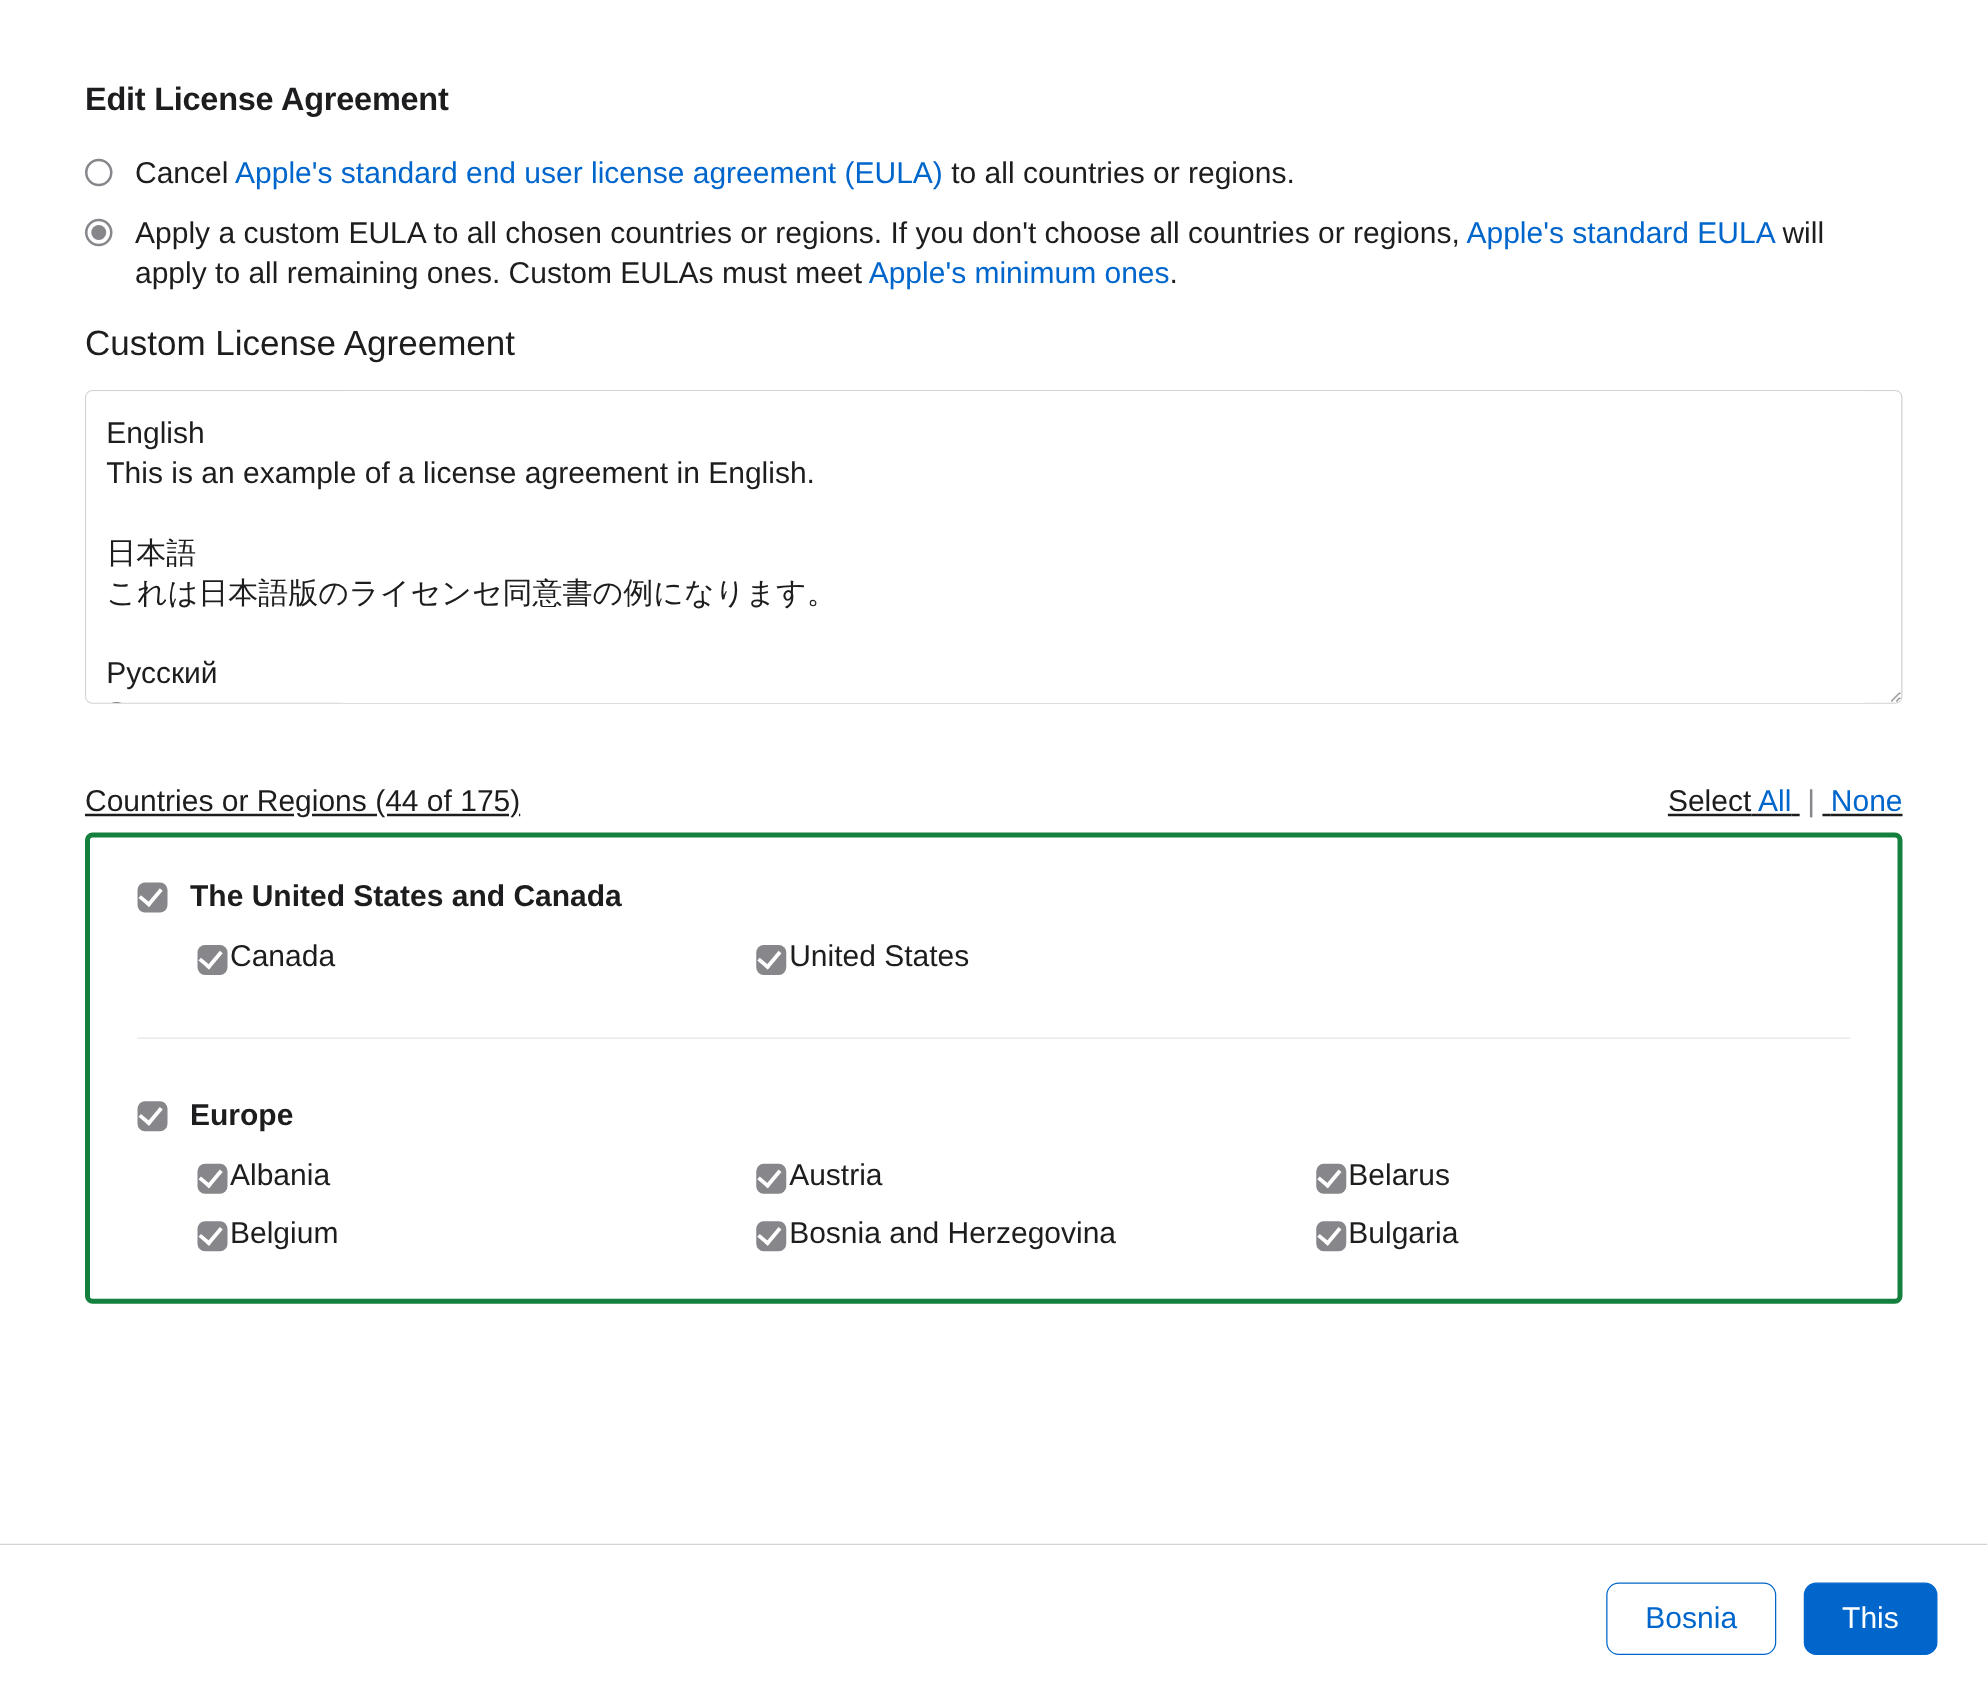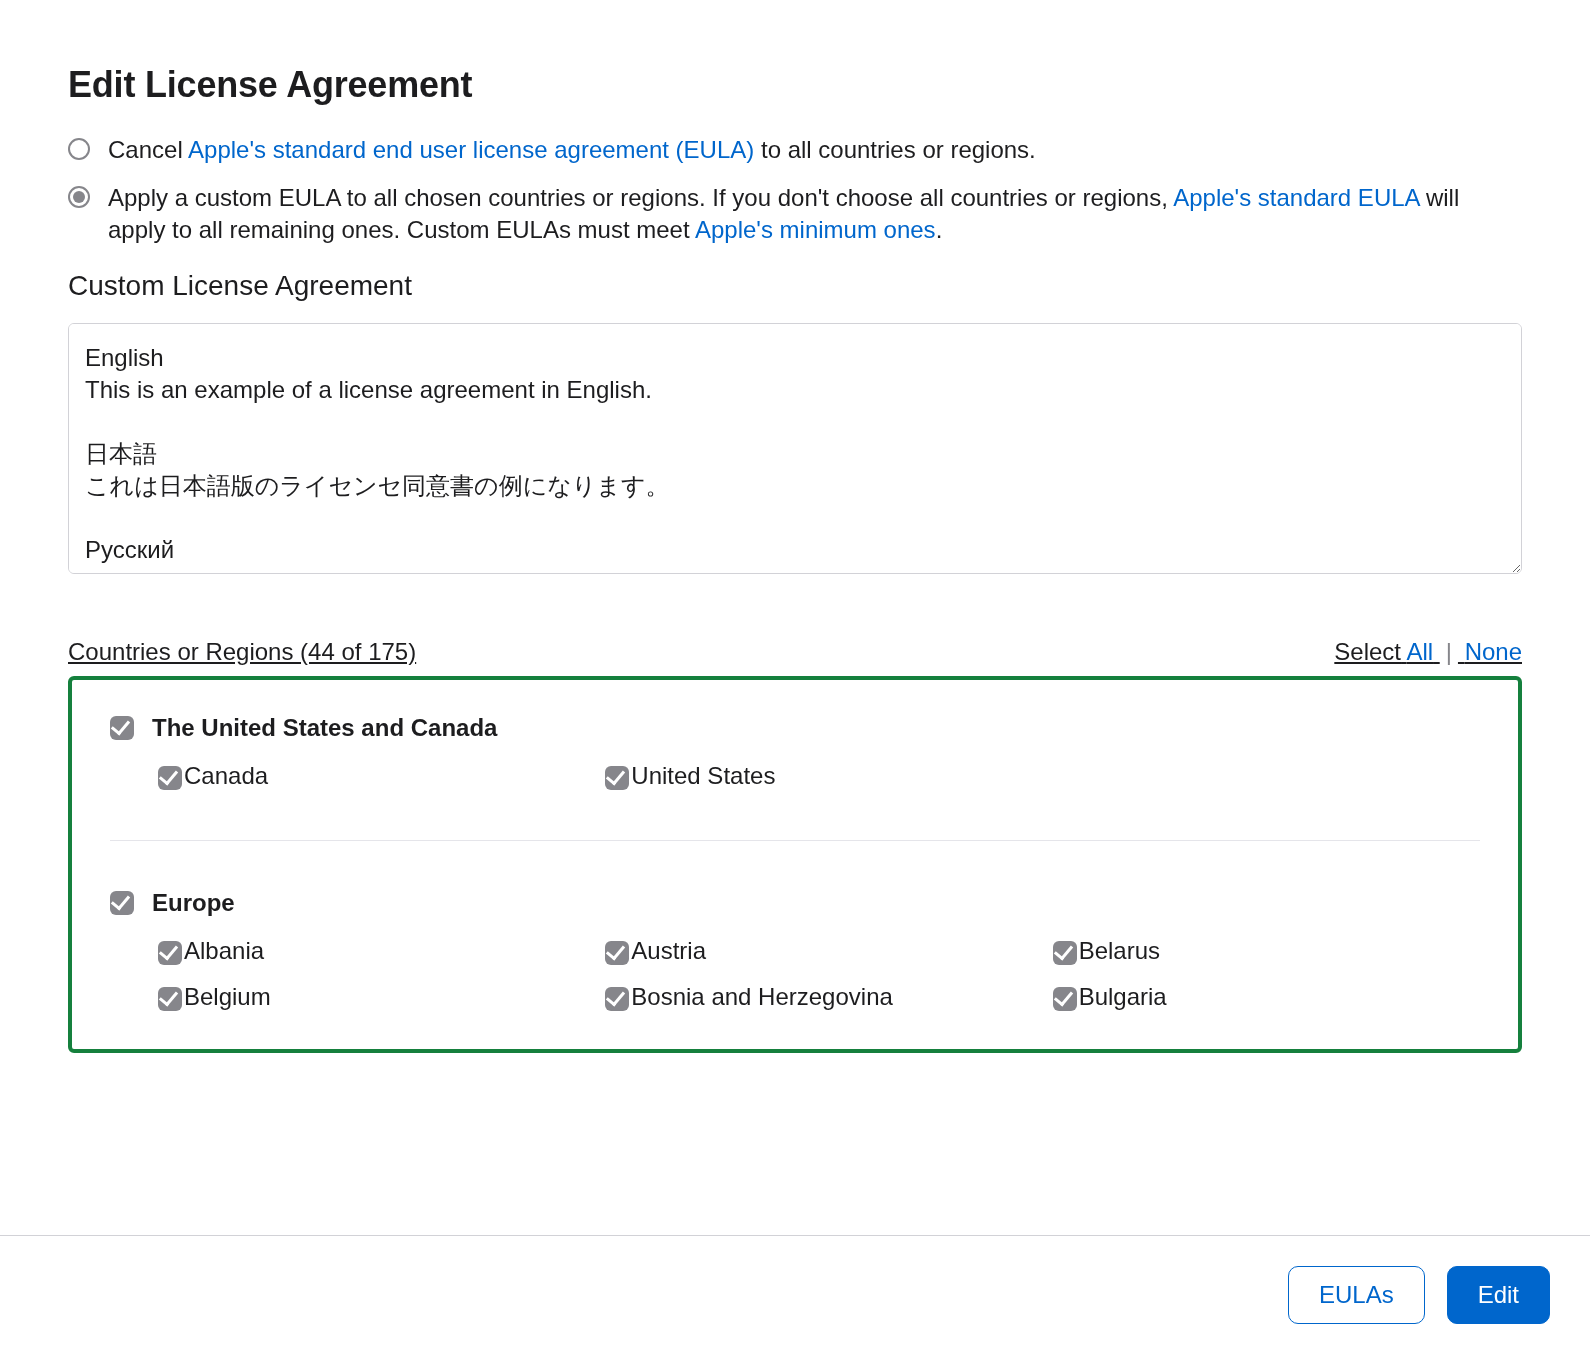--- a/index.html
+++ b/index.html
@@ -7,21 +7,21 @@
     margin: 0;
     font-family: -apple-system, BlinkMacSystemFont, "Segoe UI", Helvetica, Arial, sans-serif;
     background: #fff;
     color: #1d1d1f;
     width: 1590px;
     height: 1352px;
     position: relative;
   }
   .content { padding: 64px 68px 0 68px; }
   h1 {
-    font-size: 36px;
+    font-size: 26px;
     font-weight: 700;
     margin: 0 0 28px 0;
     letter-spacing: -0.2px;
   }
   .radio-row {
     display: flex;
     align-items: flex-start;
     gap: 18px;
     margin-bottom: 16px;
   }
@@ -221,15 +221,15 @@
         </div>
         <div class="country-item">
           <span class="chk"></span>
           <span class="country-label">Bulgaria</span>
         </div>
       </div>
   </div>
 </div>
 
 <div class="footer">
-  <button class="btn btn-secondary">EULAs</button>
-  <button class="btn btn-primary">Edit</button>
+  <button class="btn btn-secondary">Bosnia</button>
+  <button class="btn btn-primary">This</button>
 </div>
 
 </body></html>

